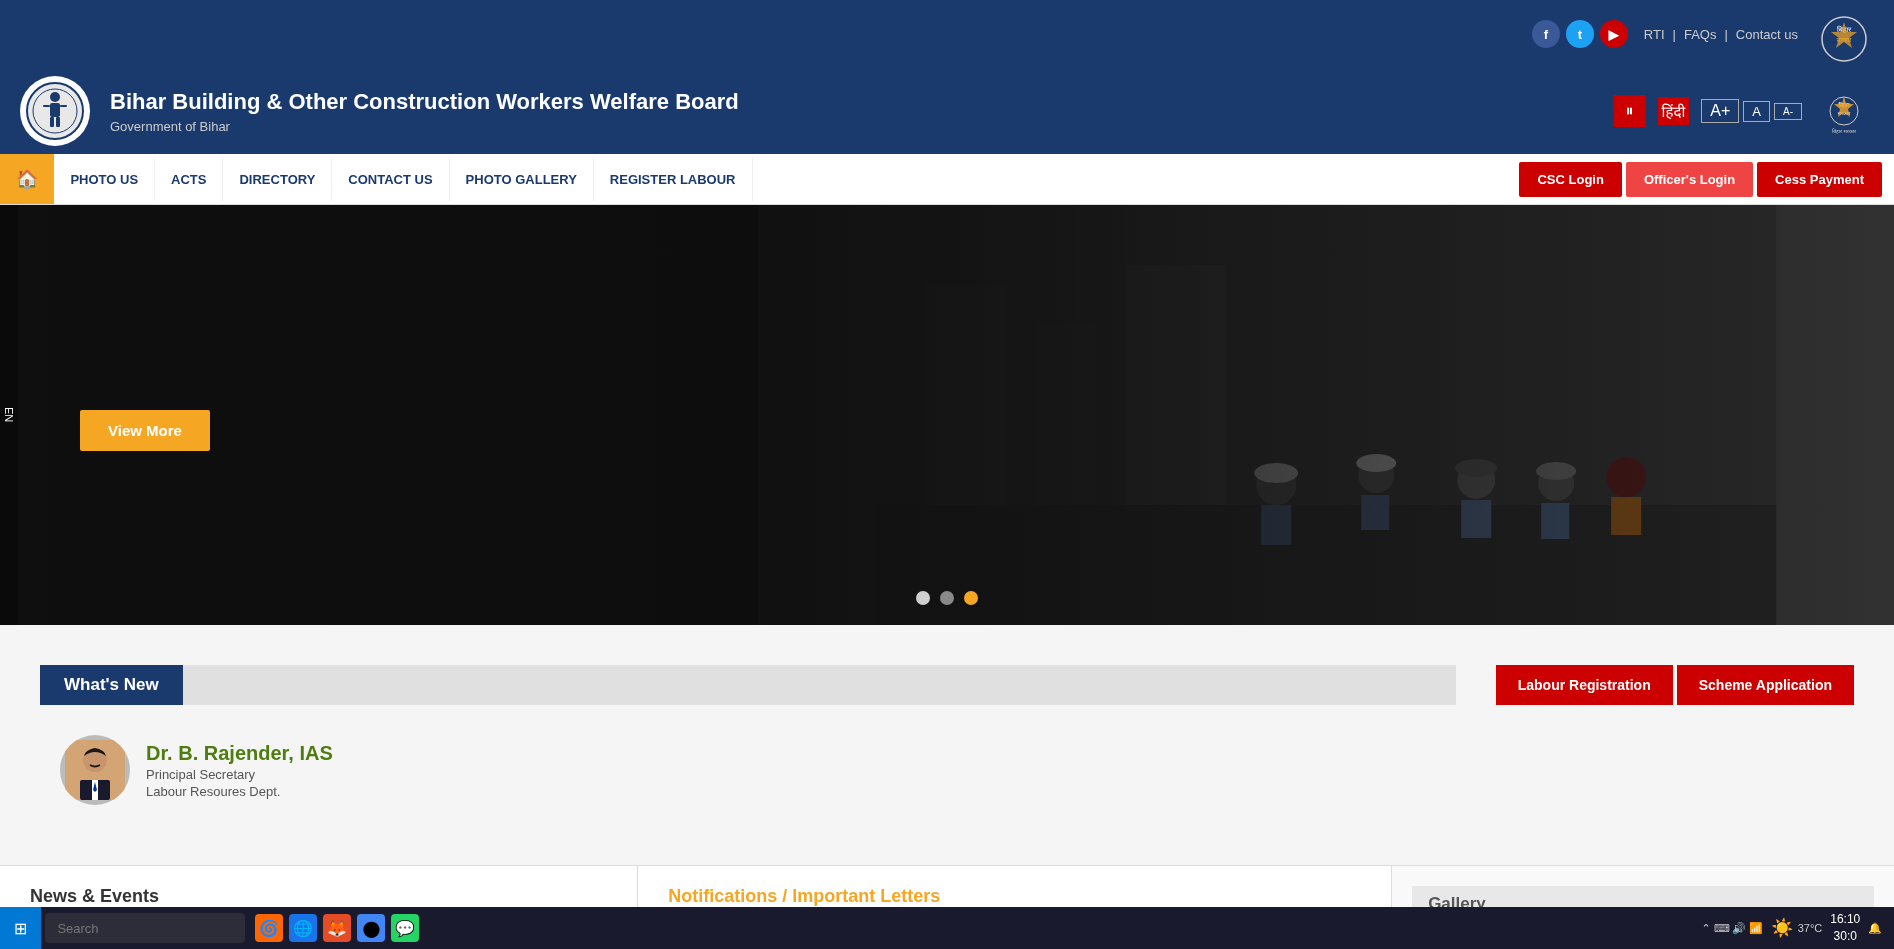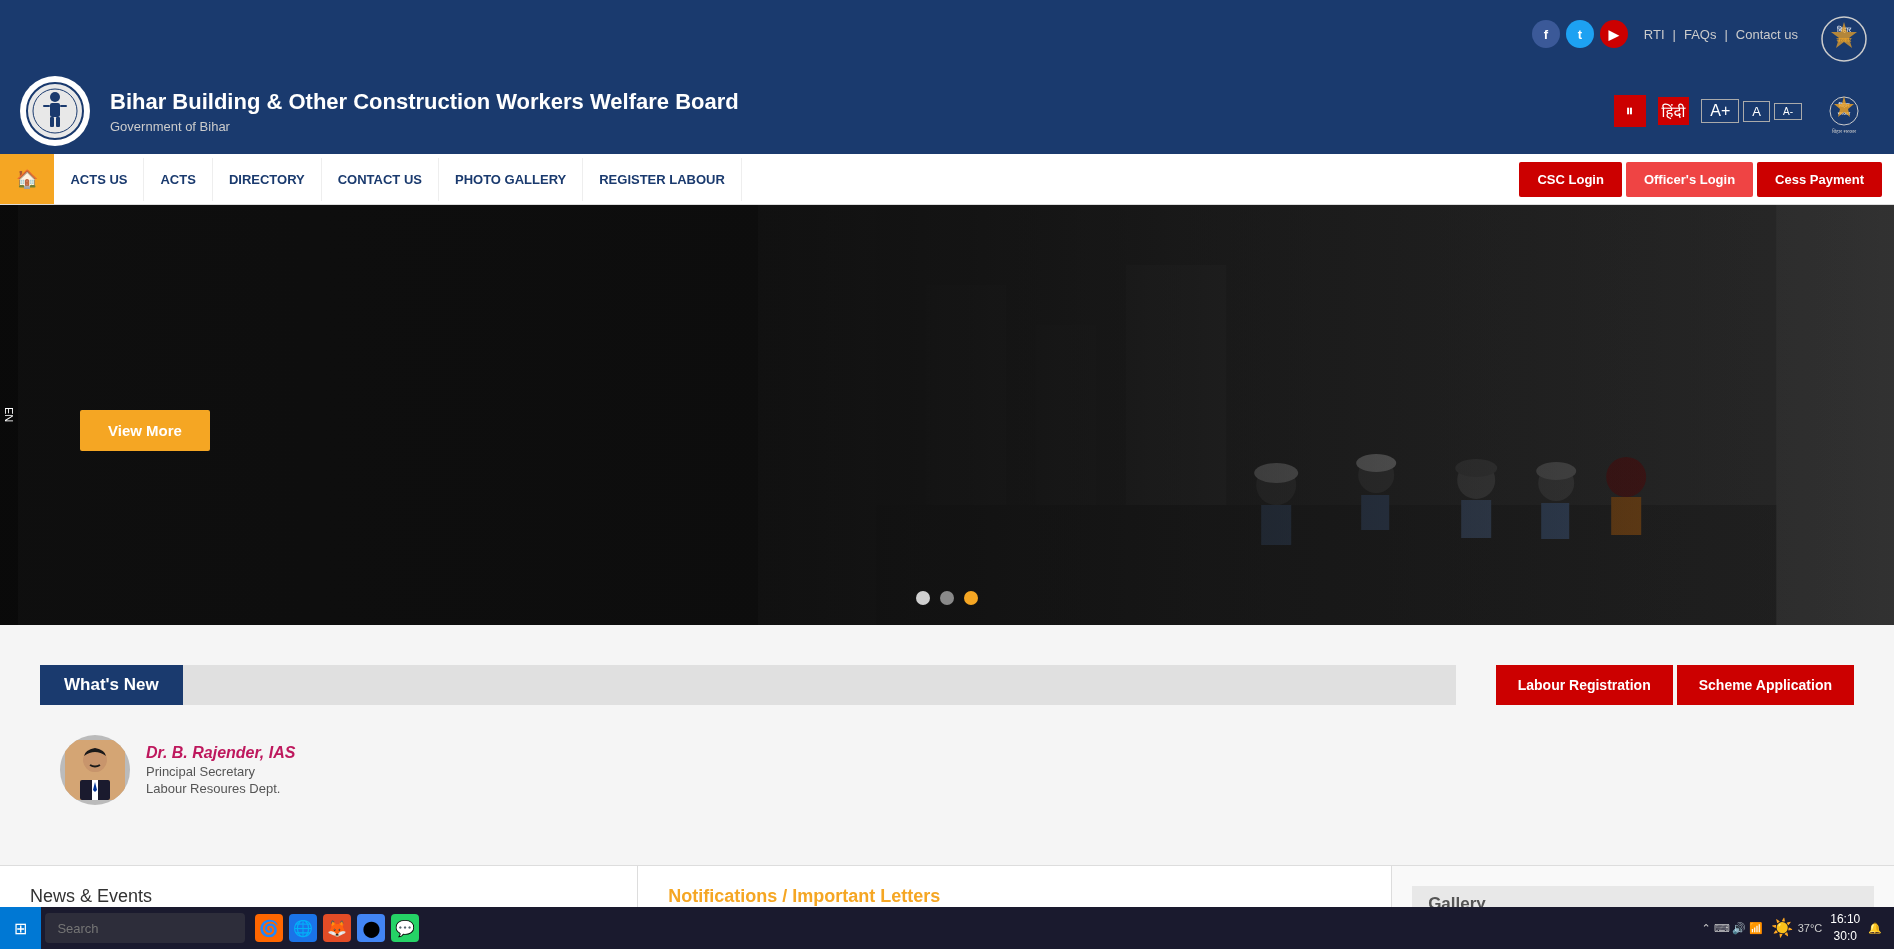--- a/index.html
+++ b/index.html
@@ -159,40 +159,40 @@
       font-size: 14px; font-weight: bold; cursor: pointer;
     }
     .btn-labour-reg { background: #c00; }
     .btn-scheme-app { background: #c00; }
 
     
     .person-card {
       display: flex; align-items: center; gap: 16px;
       padding: 10px 0 20px 20px;
     }
-    .person-info h3 { font-size: 16px; font-weight: bold; color: #be185d; font-style: italic; }
+    .person-info h3 { font-size: 20px; font-weight: bold; color: #4d7c0f; }
     .person-info p { font-size: 13px; color: #555; margin-top: 2px; }
 
     
     .bottom-section {
       display: flex;
       background: #fff;
       border-top: 1px solid #ddd;
     }
     .news-panel {
       flex: 1; padding: 20px 30px; border-right: 1px solid #ddd;
     }
     .notif-panel {
       flex: 1.2; padding: 20px 30px; border-right: 1px solid #ddd;
     }
     .gallery-panel {
       flex: 0.8; padding: 20px 20px; background: #f9f9f9;
     }
     .panel-title {
-      font-size: 18px; font-weight: normal; color: #333;
+      font-size: 18px; font-weight: bold; color: #333;
       padding-bottom: 8px;
       border-bottom: 3px solid #a21caf;
       display: inline-block;
       margin-bottom: 14px;
     }
     .panel-title-notif {
       font-size: 18px; font-weight: 600; color: #f5a623;
       padding-bottom: 8px;
       border-bottom: 2px solid #22c55e;
       display: inline-block;
@@ -327,21 +327,21 @@
         <polygon points="25,5 27,13 35,13 29,18 31,26 25,21 19,26 21,18 15,13 23,13" fill="#f5a623" opacity="0.8"></polygon>
         <text x="25" y="42" text-anchor="middle" fill="#ccc" font-size="5">बिहार सरकार</text>
       </svg>
     </div>
   </div>
 </div>
 
 <nav class="navbar">
   <div class="nav-home">🏠</div>
   <div class="nav-links">
-    <a class="nav-link">ACTS US</a>
+    <a class="nav-link">PHOTO US</a>
     <a class="nav-link">ACTS</a>
     <a class="nav-link">DIRECTORY</a>
     <a class="nav-link">CONTACT US</a>
     <a class="nav-link">PHOTO GALLERY</a>
     <a class="nav-link">REGISTER LABOUR</a>
   </div>
   <div class="nav-actions">
     <button class="nav-action-btn btn-csc">CSC Login</button>
     <button class="nav-action-btn btn-officer">Officer's Login</button>
     <button class="nav-action-btn btn-cess">Cess Payment</button>

